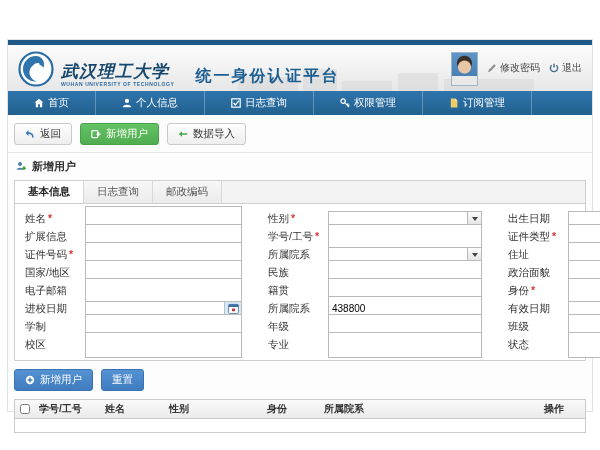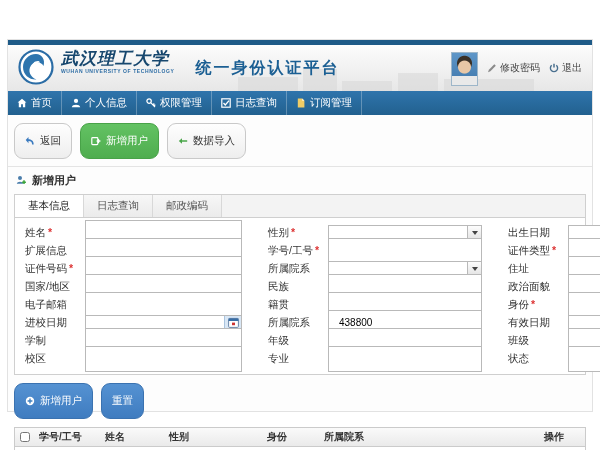--- a/index.html
+++ b/index.html
@@ -5,70 +5,70 @@
   * { box-sizing: border-box; margin: 0; padding: 0; }
   html,body { width:600px; height:450px; background:#fff; overflow:hidden;
     font-family:"Liberation Sans","DejaVu Sans",sans-serif; }
   .window { position:absolute; left:8px; top:40px; width:584px; height:371px;
     background:#fff; box-shadow:0 0 0 1px #e2e2e2; }
   .topbar { height:5px; background:#1e5a87; }
 
   
   .hdr { height:46px; background:linear-gradient(#fcfcfc,#e7e7e7); position:relative; overflow:hidden; }
   .sil { position:absolute; bottom:0; background:#d7d7d7; opacity:.55; }
-  .hdr-left { position:absolute; left:10px; top:4px; display:flex; align-items:flex-start; gap:7px; }
+  .hdr-left { position:absolute; left:10px; top:4px; display:flex; align-items:flex-end; gap:7px; }
   .logo { width:36px; height:36px; }
   .uni-block { display:flex; flex-direction:column; }
   .uni-cn { font-size:17px; font-weight:bold; font-style:italic; color:#17476e; letter-spacing:1px; line-height:19px;}
   .uni-en { font-size:5px; color:#2e6da4; letter-spacing:.6px; font-weight:bold; }
-  .plat { font-size:16px; font-weight:bold; color:#1b5f93; margin-left:14px; letter-spacing:2px; align-self:flex-start; margin-top:9px;}
+  .plat { font-size:16px; font-weight:bold; color:#1b5f93; margin-left:14px; letter-spacing:2px; align-self:flex-start; margin-top:17px;}
   .hdr-right { position:absolute; right:10px; top:0; height:46px; display:flex; align-items:center; gap:9px; }
   .avatar { width:27px; height:34px; border:1px solid #9db6c9; margin-top:2px;
     background:
       linear-gradient(0deg,#e9e9e9 0 9px, transparent 9px),
       radial-gradient(circle at 50% 44%, #e8c7a6 0 6px, transparent 7px),
       radial-gradient(circle at 50% 32%, #3a3026 0 7px, transparent 8px),
       linear-gradient(#5e96c8,#3f77ab); }
   .hlink { display:flex; align-items:center; gap:3px; font-size:10px; color:#444; cursor:pointer; }
   .hlink svg { width:10px; height:10px; }
 
   
   .nav { height:24px; background:linear-gradient(#2f74ac,#22618f); display:flex; align-items:stretch; }
-  .nav-item { display:flex; align-items:center; gap:4px; padding:0 9px; color:#fff;
+  .nav-item { display:flex; align-items:center; gap:4px; padding:0 26px; color:#fff;
     font-size:10.5px; border-right:1px solid rgba(255,255,255,.28); cursor:pointer; white-space:nowrap; }
   .nav-item svg { width:10px; height:10px; }
   .nav-item.active { background:linear-gradient(#ffffff,#f2f6fa); color:#17456b; font-weight:bold; }
   .ic-page { color:#f0cc66; }
 
   
   .content { background:#fdfdfd; height:296px; }
   .toolbar { display:flex; gap:8px; padding:8px 6px 7px 6px; border-bottom:1px solid #e4e4e4; }
-  .btn { display:inline-flex; align-items:center; gap:5px; font-size:10.5px; border-radius:9px;
-    padding:10px 10px; cursor:pointer; }
+  .btn { display:inline-flex; align-items:center; gap:5px; font-size:10.5px; border-radius:3px;
+    padding:3px 10px; cursor:pointer; }
   .btn svg { width:10px; height:10px; }
   .btn-light { background:linear-gradient(#fefefe,#eeeeee); border:1px solid #c9c9c9; color:#333; }
   .btn-green { background:linear-gradient(#63c263,#4fad4f); border:1px solid #48a248; color:#fff; }
   .btn-blue  { background:linear-gradient(#5592d2,#3f7cc0); border:1px solid #3a72b0; color:#fff; }
 
   .sec-title { display:flex; align-items:center; gap:5px; padding:6px 8px 4px 8px;
     font-size:11px; font-weight:bold; color:#333; }
   .sec-title svg { width:11px; height:11px; }
 
   .panel { margin:2px 6px 0 6px; border:1px solid #cfcfcf; background:#fff; }
   .tabs { display:flex; background:#f3f3f3; border-bottom:1px solid #cfcfcf; }
   .tab { padding:4px 13px; font-size:10.5px; color:#555; background:linear-gradient(#f7f7f7,#ebebeb);
     border-right:1px solid #d8d8d8; cursor:pointer; }
-  .tab.active { background:#fff; color:#222; font-weight:normal; }
+  .tab.active { background:#fff; color:#222; font-weight:bold; }
 
   .form { display:grid; grid-template-columns:1fr 1fr 1fr; column-gap:8px; row-gap:3px; padding:7px 8px 8px 10px; }
   .field { display:flex; align-items:center; height:15px; font-size:10.5px; padding-right:18px; }
   .field label { width:60px; flex-shrink:0; color:#333; display:flex; }
   .star { color:#dd3333; margin-left:2px; font-weight:bold; }
   .inp { flex:1; min-width:0; height:26px; border:1px solid #b9b9b9; background:#fff;
-    font-size:10px; padding:0 10px; font-family:inherit; }
+    font-size:10px; padding:0 3px; font-family:inherit; }
   .selwrap, .datewrap { flex:1; display:flex; height:15px; border:1px solid #b9b9b9; background:#fff; }
   .selwrap input, .datewrap input { flex:1; min-width:0; border:none; height:13px; font-size:10px; padding:0 3px; font-family:inherit;}
   .selbtn { width:14px; background:linear-gradient(#fdfdfd,#e4e4e4); border-left:1px solid #b9b9b9;
     display:flex; align-items:center; justify-content:center; cursor:pointer; }
   .selbtn i { width:0; height:0; border:3px solid transparent; border-top:4px solid #444; margin-top:3px; }
   .calbtn { width:17px; background:#d9e7f5; border-left:1px solid #aac4de; display:flex;
     align-items:center; justify-content:center; cursor:pointer; }
   .calbtn svg { width:11px; height:11px; }
 
   .actions { display:flex; gap:8px; padding:8px 6px; }
@@ -134,31 +134,31 @@
     </div>
     <div class="nav-item">
       <svg viewBox="0 0 10 10">
           <circle cx="5" cy="2.9" r="2.1" fill="currentColor"></circle>
           <path d="M0.8 9.2 C0.8 5.9 9.2 5.9 9.2 9.2 Z" fill="currentColor"></path>
         </svg>
       <span>个人信息</span>
     </div>
     <div class="nav-item">
       <svg viewBox="0 0 10 10">
+          <rect x="0.8" y="0.8" width="8.4" height="8.4" fill="none" stroke="currentColor" stroke-width="1.2"></rect>
+          <path d="M2.5 5 L4.3 7 L8 2.6" fill="none" stroke="currentColor" stroke-width="1.3"></path>
+        </svg>
+      <span>日志查询</span>
+    </div>
+    <div class="nav-item">
+      <svg viewBox="0 0 10 10">
           <circle cx="3.1" cy="3.1" r="2.2" fill="none" stroke="currentColor" stroke-width="1.3"></circle>
           <path d="M4.7 4.7 L9 9 M6.9 6.9 L8.3 5.5 M8 8 L9.3 6.7" stroke="currentColor" stroke-width="1.2" fill="none"></path>
         </svg>
       <span>权限管理</span>
-    </div>
-    <div class="nav-item">
-      <svg viewBox="0 0 10 10">
-          <rect x="0.8" y="0.8" width="8.4" height="8.4" fill="none" stroke="currentColor" stroke-width="1.2"></rect>
-          <path d="M2.5 5 L4.3 7 L8 2.6" fill="none" stroke="currentColor" stroke-width="1.3"></path>
-        </svg>
-      <span>日志查询</span>
     </div>
     <div class="nav-item">
       <svg class="ic-page" viewBox="0 0 10 10">
           <path d="M1.8 0.6 H6.2 L8.4 2.8 V9.4 H1.8 Z" fill="#f0cc66"></path>
           <path d="M6.2 0.6 L6.2 2.8 L8.4 2.8" fill="#fff8e0"></path>
         </svg>
       <span>订阅管理</span>
     </div>
   </div>
 

